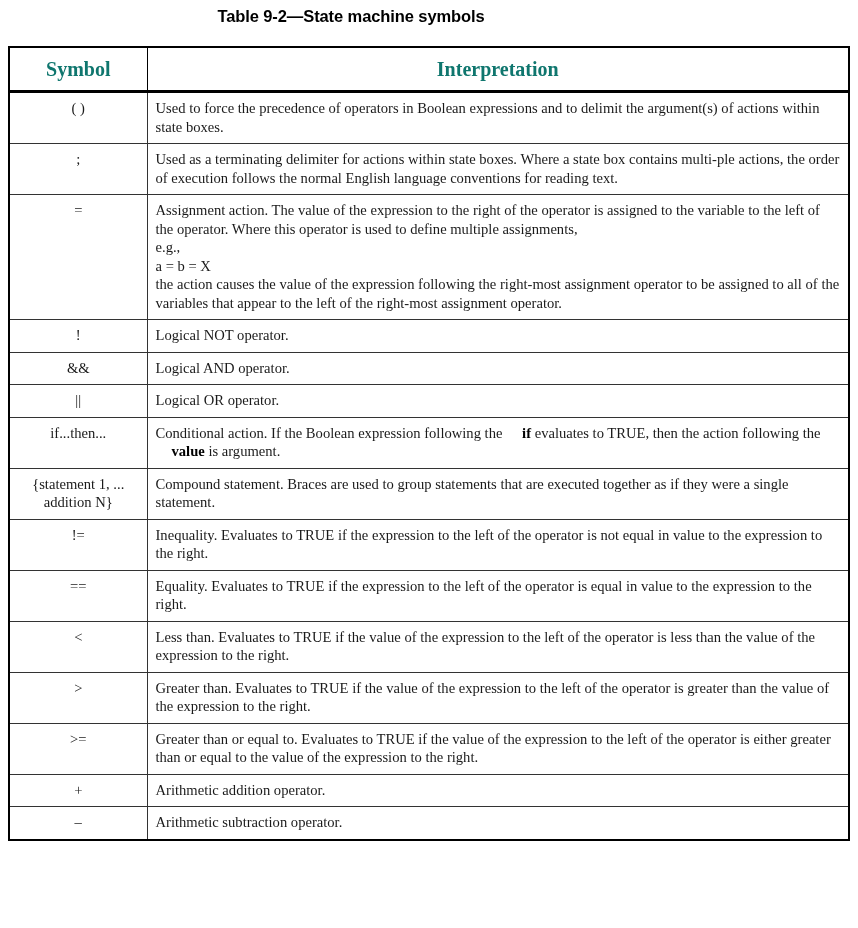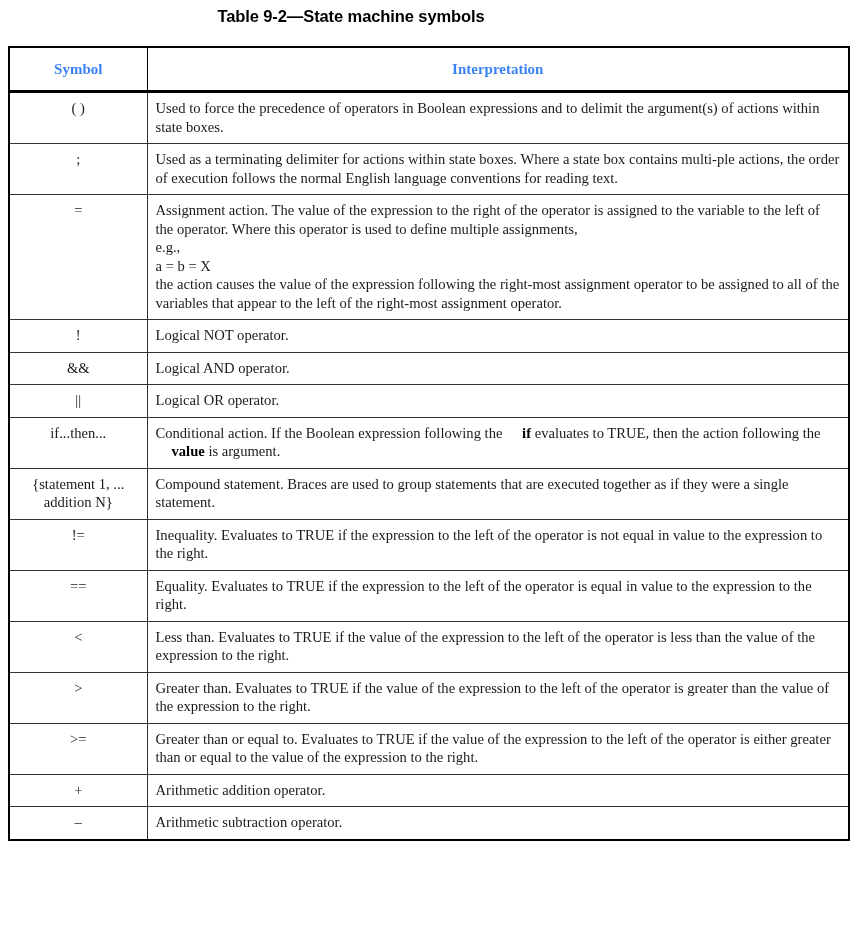--- a/index.html
+++ b/index.html
@@ -12,22 +12,22 @@
     table {
       position: absolute; left: 8px; top: 46px; width: 840px;
       border-collapse: collapse; border: 2.5px solid #000;
       font-family: "Liberation Serif", serif; font-size: 14.6px; color: #1a1a1a;
       table-layout: fixed;
     }
     col.c1 { width: 138px; }
     col.c2 { width: 702px; }
     th {
       font-weight: bold; height: 40px; text-align: center; vertical-align: middle;
-      border: 1px solid #000; border-bottom: 3px solid #000; color: #3b82f6;
-      font-size: 15px;
+      border: 1px solid #000; border-bottom: 3px solid #000; color: #0f766e;
+      font-size: 20px;
     }
     td {
       border: 1px solid #333; vertical-align: top; line-height: 18.5px;
       padding: 6px 8px 7px 8px;
     }
     td.sym { text-align: center; padding-left: 4px; padding-right: 4px; }
     td.desc { }
     td.desc b { color: #000; margin-left: 16px; }
   </style>
 </head>

